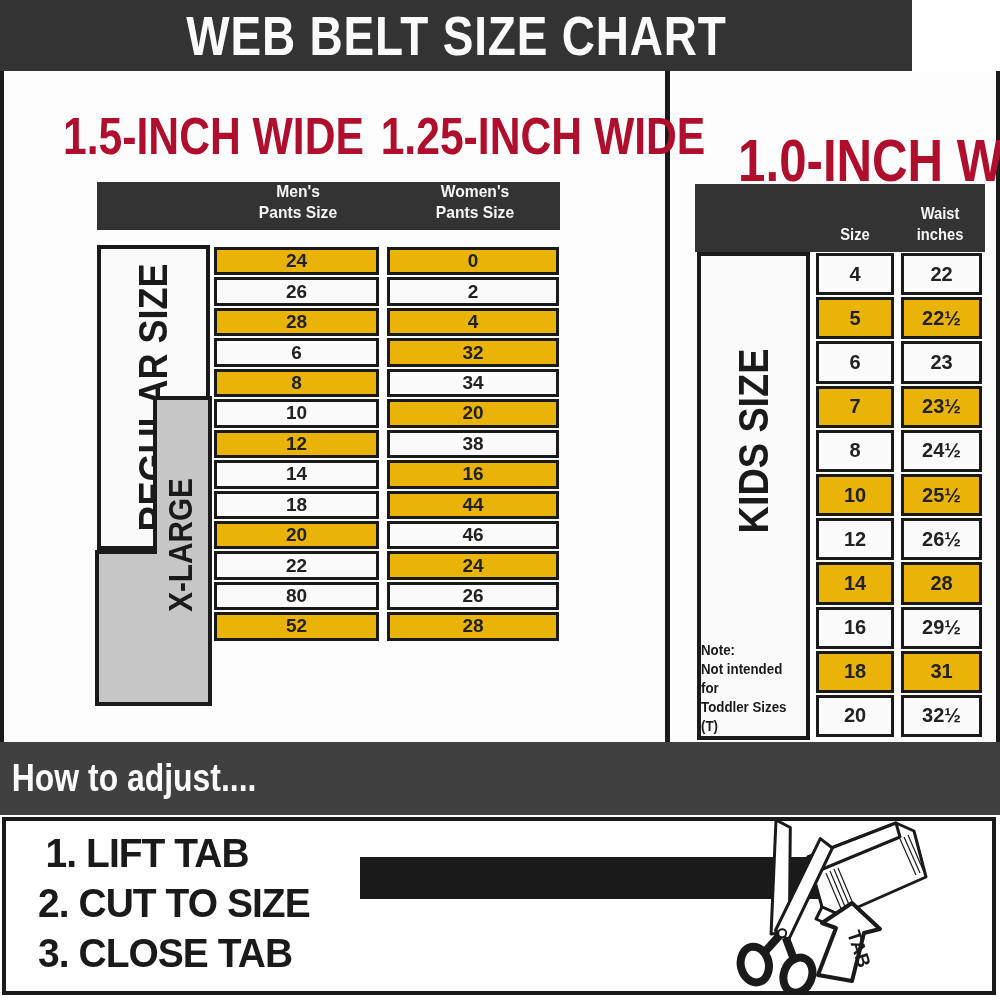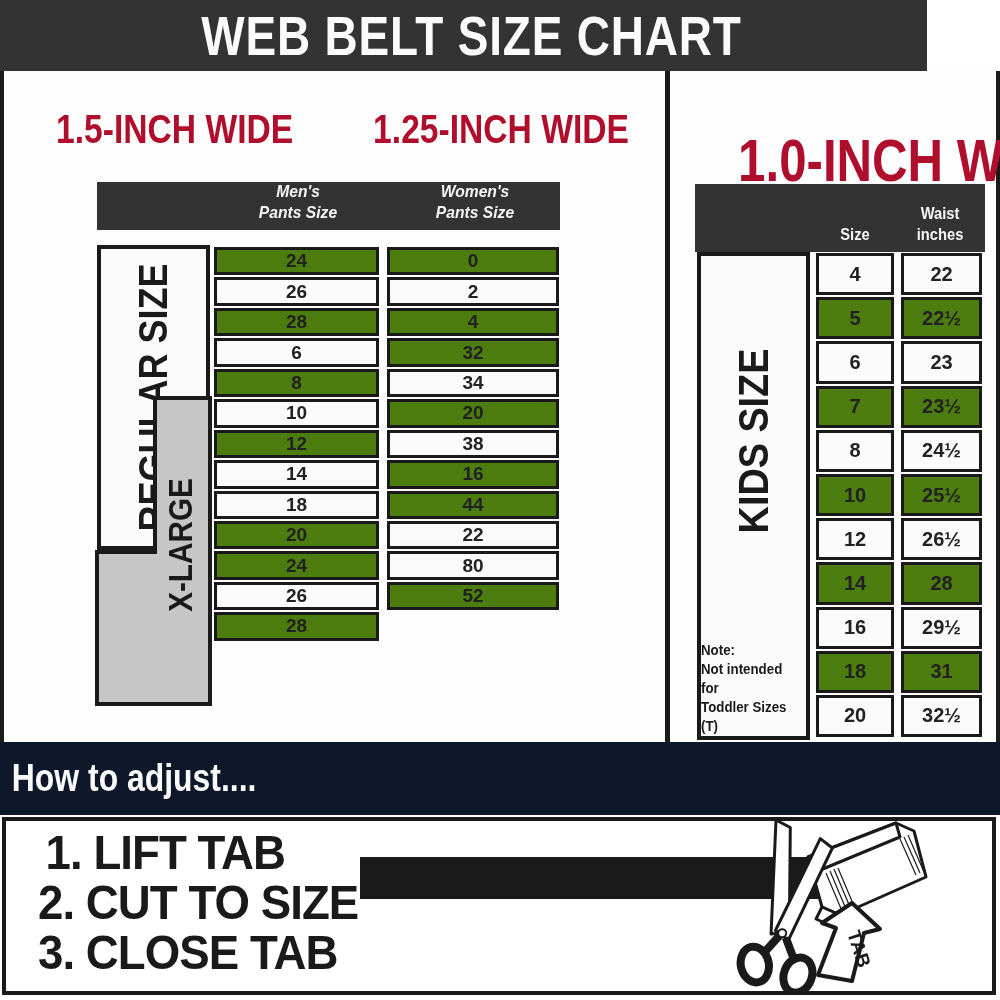--- a/index.html
+++ b/index.html
@@ -7,44 +7,44 @@
     width:1000px;height:1000px;position:relative;overflow:hidden;
     background:#ffffff;font-family:"Liberation Sans", sans-serif;
     -webkit-font-smoothing:antialiased;
   }
   .abs{position:absolute;}
   .condensed{display:inline-block;transform:scaleX(0.82);transform-origin:center;}
   .condensedL{display:inline-block;transform:scaleX(0.84);transform-origin:left center;}
 
   
   #title-bar{left:0;top:0;width:912px;height:71px;background:#333333;
-    display:flex;align-items:center;justify-content:center;padding-left:15px;}
+    display:flex;align-items:center;justify-content:center;}
   #title-bar .t{color:#fafafa;font-size:56px;font-weight:bold;letter-spacing:1px;white-space:nowrap;}
 
   
   #main{left:0;top:71px;width:1000px;height:671px;background:#fdfdfd;
     border-left:4px solid #1a1a1a;border-right:4px solid #1a1a1a;box-sizing:border-box;}
   #divider{left:665px;top:71px;width:5px;height:671px;background:#1a1a1a;}
 
-  .red-head{color:#af0f2d;font-weight:bold;font-size:41px;white-space:nowrap;text-align:center;}
+  .red-head{color:#af0f2d;font-weight:bold;font-size:52px;white-space:nowrap;text-align:center;}
 
   
   .thead{background:#333333;display:flex;}
   .hlabel{position:absolute;bottom:7px;color:#f5f5f5;font-weight:bold;
     font-size:17px;line-height:21px;text-align:center;transform:scaleX(0.92);}
   .body-grid{display:grid;}
   .cell{box-sizing:border-box;border:3px solid #1a1a1a;margin:1px;
     display:flex;align-items:center;justify-content:center;
     font-weight:bold;color:#222;background:#fbfbfb;}
   .lcell{font-size:19px;}
   .rcell{font-size:20px;}
-  .cell.alt{background:#4d7c0f;}
-
-  
-  #left-table-head{left:97px;top:182px;width:463px;height:48px;position:absolute;font-style:italic;}
+  .cell.alt{background:#eab308;}
+
+  
+  #left-table-head{left:97px;top:182px;width:463px;height:48px;position:absolute;}
   #left-body{left:213px;top:246px;width:347px;position:absolute;
     grid-template-columns:167px 174px;grid-auto-rows:30.45px;column-gap:6px;}
   
   #right-table-head{left:695px;top:184px;width:290px;height:68px;position:absolute;}
   #right-body{left:815px;top:252px;width:168px;position:absolute;
     grid-template-columns:80px 83px;grid-auto-rows:44.2px;column-gap:5px;}
 
   
   #regular-box{left:97px;top:245px;width:113px;height:305px;background:#fbfbfb;
     border:4px solid #1a1a1a;box-sizing:border-box;
@@ -58,27 +58,27 @@
     transform:rotate(-90deg) scaleX(0.9);}
   #kids-box{left:697px;top:252px;width:113px;height:488px;background:#fbfbfb;
     border:4px solid #1a1a1a;box-sizing:border-box;
     display:flex;align-items:center;justify-content:center;padding-bottom:110px;}
   #kids-box .vtext{white-space:nowrap;font-weight:bold;font-size:42px;color:#1a1a1a;
     transform:rotate(-90deg) scaleX(0.9);}
   #kids-note{left:701px;top:641px;width:108px;font-weight:bold;color:#1a1a1a;
     font-size:14px;line-height:19px;transform:scaleX(0.95);transform-origin:left center;}
 
   
-  #howto-bar{left:0;top:742px;width:1000px;height:73px;background:#0f172a;
+  #howto-bar{left:0;top:742px;width:1000px;height:73px;background:#404040;
     display:flex;align-items:center;}
   #howto-bar .t{color:#fafafa;font-size:38px;font-weight:bold;padding-left:14px;white-space:nowrap;}
 
   #bottom-box{left:2px;top:817px;width:994px;height:178px;background:#ffffff;
     border:4px solid #1a1a1a;box-sizing:border-box;}
-  #steps{left:38px;top:828px;color:#1a1a1a;font-weight:bold;font-size:48px;line-height:50px;white-space:nowrap;}
+  #steps{left:38px;top:828px;color:#1a1a1a;font-weight:bold;font-size:41px;line-height:50px;white-space:nowrap;}
   #steps .step{display:block;transform:scaleX(0.95);transform-origin:left center;letter-spacing:-1px;}
   #steps .step:first-child{padding-left:8px;}
 
   #belt-illustration{left:340px;top:815px;width:660px;height:180px;}
 </style>
 </head>
 <body>
 
 <div class="abs" id="title-bar">
   <span class="t condensed">WEB BELT SIZE CHART</span>
@@ -121,20 +121,21 @@
     <div class="cell lcell">34</div>
     <div class="cell lcell">10</div>
     <div class="cell lcell alt">20</div>
     <div class="cell lcell alt">12</div>
     <div class="cell lcell">38</div>
     <div class="cell lcell">14</div>
     <div class="cell lcell alt">16</div>
     <div class="cell lcell">18</div>
     <div class="cell lcell alt">44</div>
     <div class="cell lcell alt">20</div>
+    <div class="cell lcell">46</div>
     <div class="cell lcell">22</div>
     <div class="cell lcell alt">24</div>
     <div class="cell lcell">80</div>
     <div class="cell lcell">26</div>
     <div class="cell lcell alt">52</div>
     <div class="cell lcell alt">28</div>
   </div>
 
 <div class="abs" id="regular-box">
   <span>REGULAR SIZE</span>

